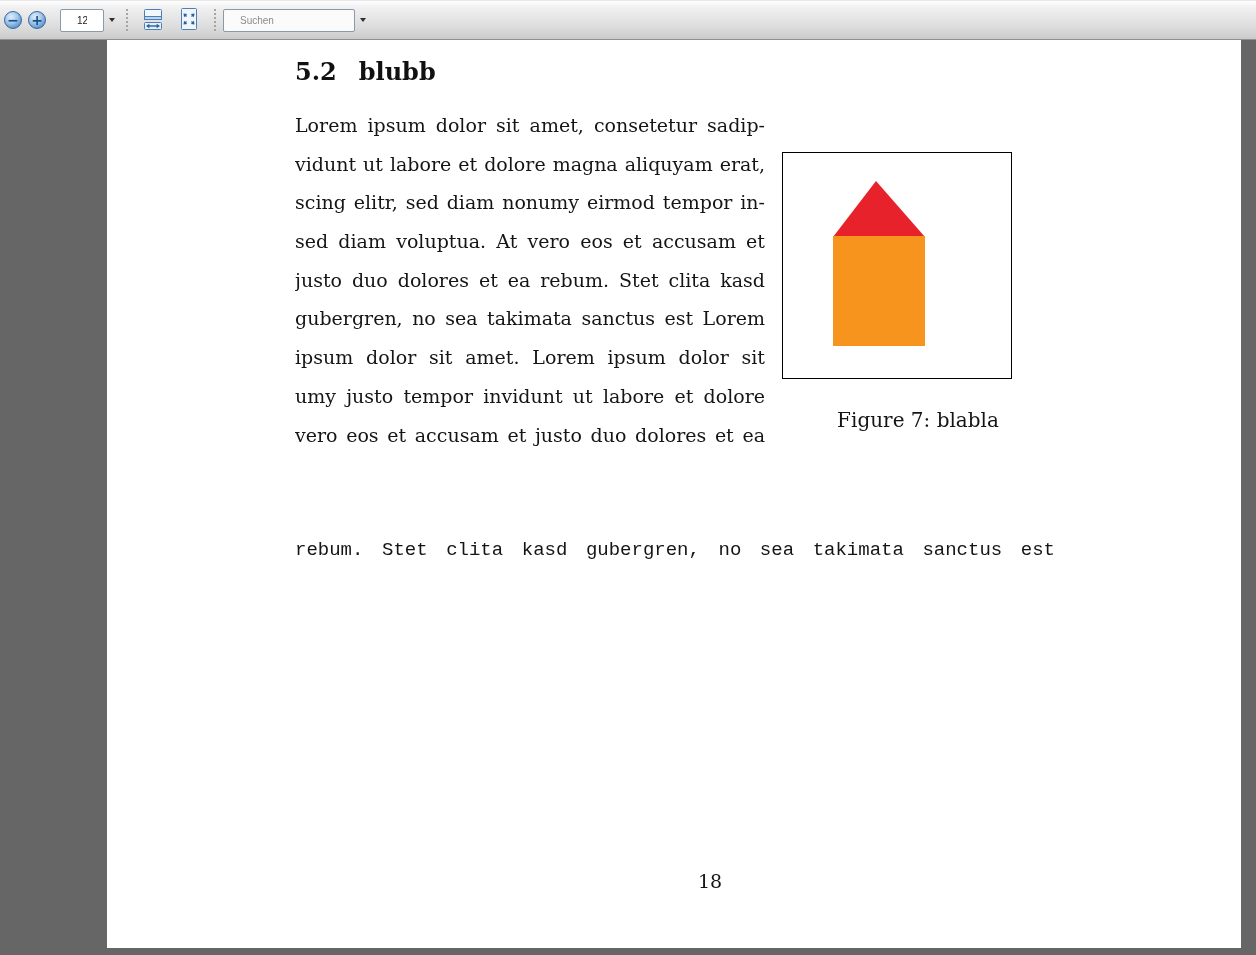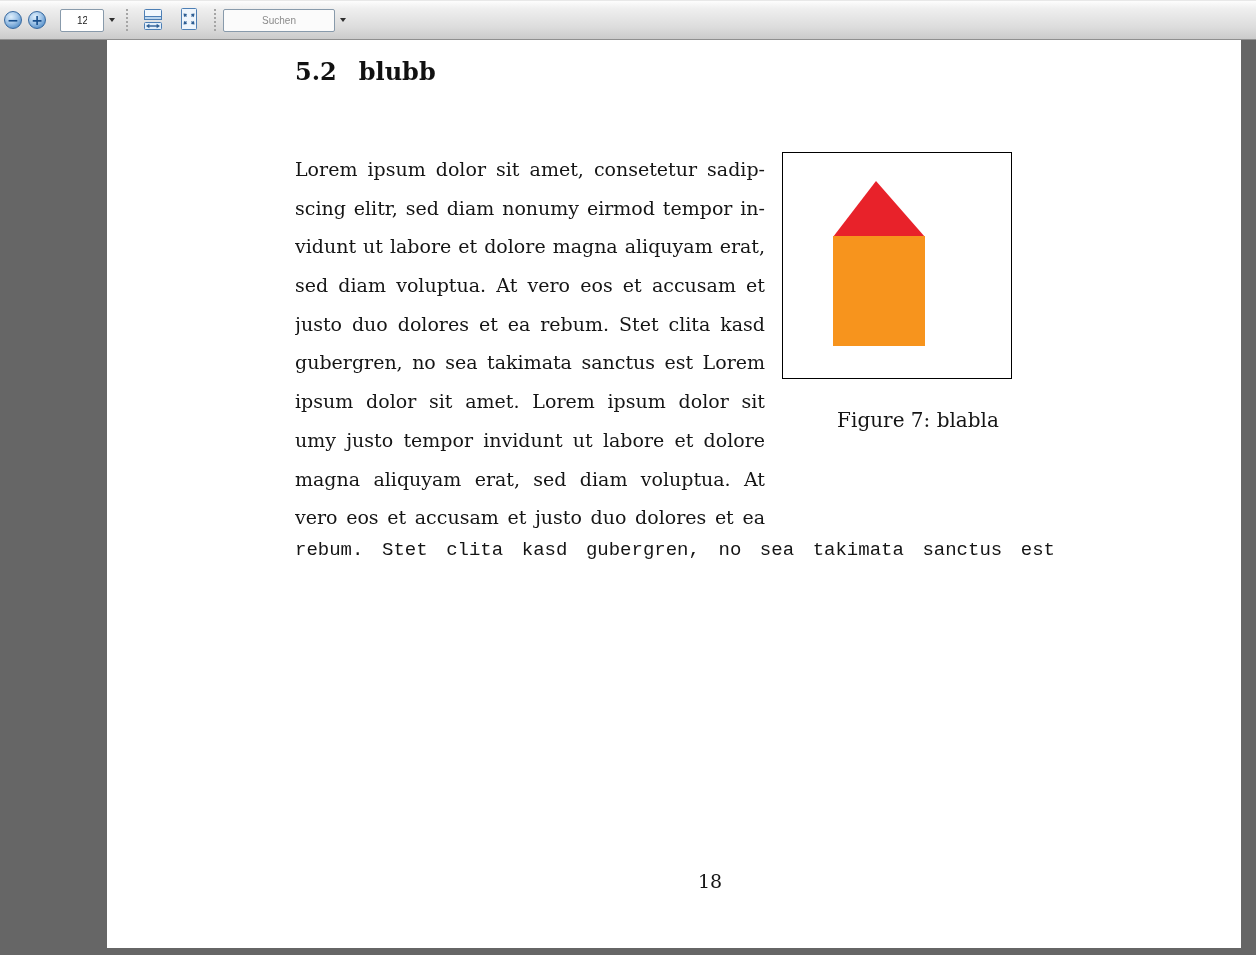--- a/index.html
+++ b/index.html
@@ -41,21 +41,21 @@
     border-top:4.5px solid #2f2f2f;
   }
   .gripper {
     width:0; height:22px; border-left:2px dotted #a5a5a5; margin:0 7px;
   }
   .tool-btn {
     width:26px; height:26px; border:none; background:transparent; padding:0;
     margin:0 5px; cursor:default;
   }
   .search-field {
-    width:112px; background:#fbfbfb; color:#222;text-align:center;
+    width:132px; background:#fbfbfb; color:#222;
   }
   .search-field::placeholder { color:#8b8b8b; opacity:1; }
   input.combo-field { outline:none; }
 
   
   .viewer {
     position:absolute; top:40px; left:0; width:1256px; height:778px;
     background:#666666;
   }
   .page {
@@ -65,21 +65,21 @@
 
   .doc-heading {
     position:absolute; left:188px; top:16px;
     font-family:"DejaVu Serif", serif; font-weight:bold;
     font-size:24px; color:#111; line-height:32px;
   }
   .doc-heading .sec-num { margin-right:22px; }
 
   .textcol {
     position:absolute; left:188px; top:66px; width:470px;
-    font-family:"DejaVu Serif", serif; font-size:19px; color:#151515;margin-top:44px;
+    font-family:"DejaVu Serif", serif; font-size:19px; color:#151515;
   }
   .fulltext {
     position:absolute; left:188px; top:491px; width:760px;
     font-family:Liberation Mono, monospace; font-size:19px; color:#151515;
   }
   .tline { height:38.7px; line-height:38.7px; white-space:nowrap; }
   .tline.just { text-align:justify; text-align-last:justify; white-space:normal;
                 overflow:hidden; }
   .tline.plain { text-align:left; }
 
@@ -153,28 +153,27 @@
   <div class="viewer">
     <div class="page">
 
       <div class="doc-heading">
         <span class="sec-num">5.2</span><span>blubb</span>
       </div>
 
       <div class="textcol">
 
       <div class="tline just">Lorem ipsum dolor sit amet, consetetur sadip-</div>
+          <div class="tline just">vidunt ut labore et dolore magna aliquyam erat,</div>
           <div class="tline just">scing elitr, sed diam nonumy eirmod tempor in-</div>
-          <div class="tline just">vidunt ut labore et dolore magna aliquyam erat,</div>
           <div class="tline just">sed diam voluptua. At vero eos et accusam et</div>
           <div class="tline just">justo duo dolores et ea rebum. Stet clita kasd</div>
           <div class="tline just">gubergren, no sea takimata sanctus est Lorem</div>
           <div class="tline just">ipsum dolor sit amet. Lorem ipsum dolor sit</div>
           <div class="tline just">umy justo tempor invidunt ut labore et dolore</div>
-          <div class="tline just">magna aliquyam erat, sed diam voluptua. At</div>
           <div class="tline just">vero eos et accusam et justo duo dolores et ea</div>
         </div>
 
       <div class="fulltext">
         <div class="tline just">rebum. Stet clita kasd gubergren, no sea takimata sanctus est Lorem ipsum</div>
       </div>
 
       <div class="figure-frame">
         <svg width="228" height="225" viewBox="0 0 228 225">
           <polygon points="50,84 142,84 93,28" fill="#e8222a"></polygon>

